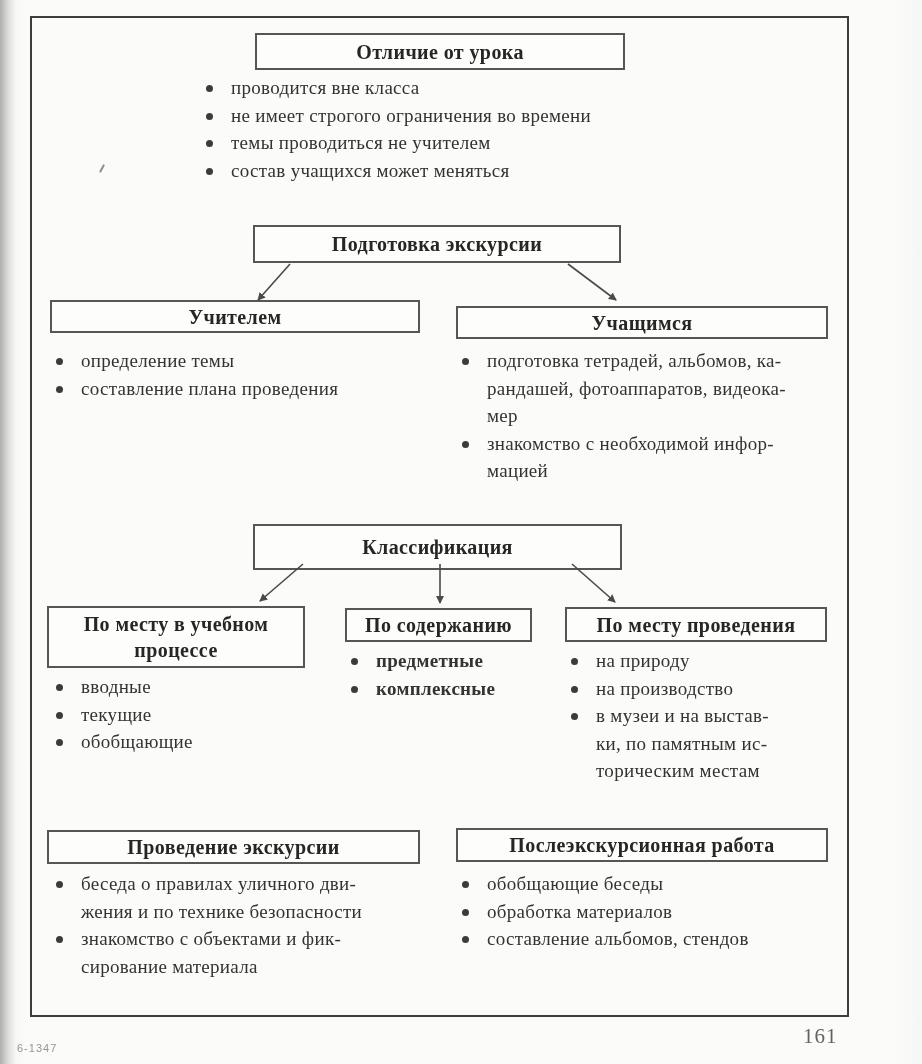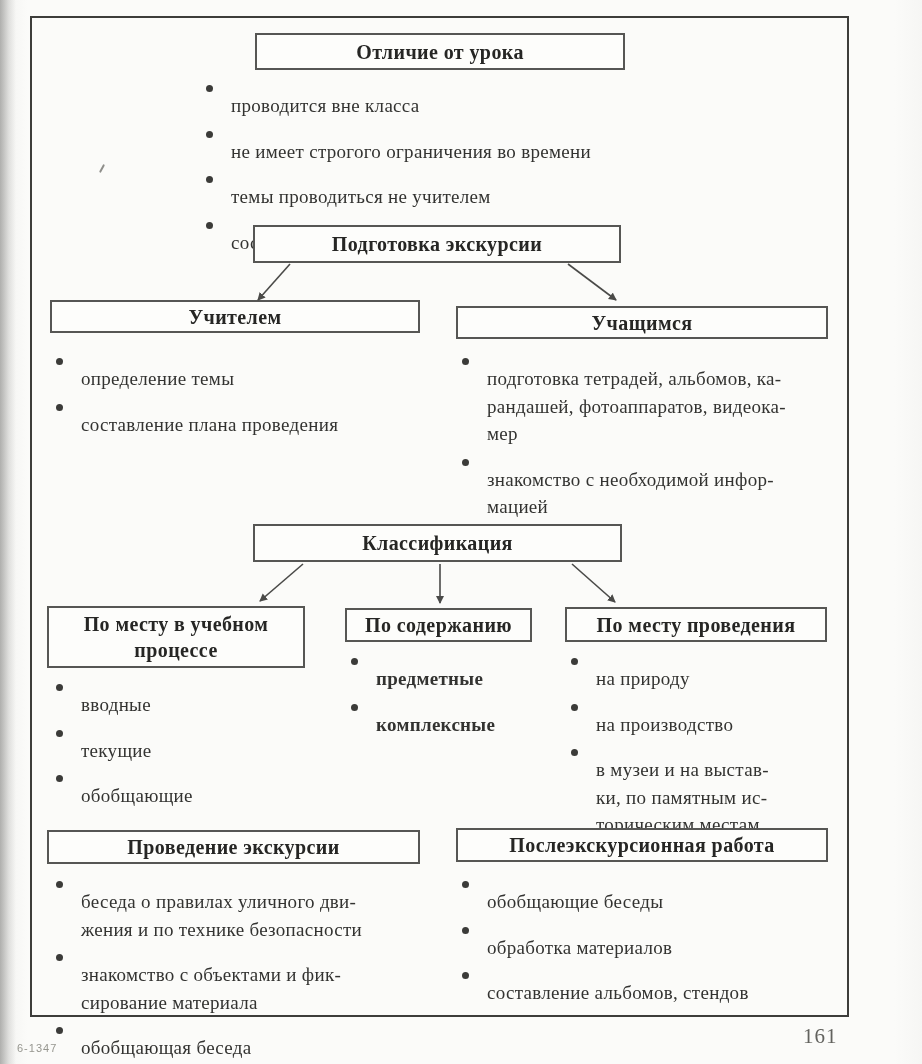--- a/index.html
+++ b/index.html
@@ -50,21 +50,20 @@
     border-radius: 50%;
     background: #3b3b39;
     margin: 11px 18px 0 8px;
   }
   .btext {
     font-size: 19px;
     line-height: 27.5px;
     letter-spacing: 0.3px;
     white-space: pre-line;
     color: #333331;
-    margin-top: 18px;
   }
   .arrows { position: absolute; left: 0; top: 0; width: 922px; height: 1064px; pointer-events: none; }
   .footer-code {
     position: absolute; left: 17px; top: 1042px;
     font-size: 11px; color: #96968f; letter-spacing: 1px;
     font-family: "Liberation Sans", sans-serif;
   }
   .page-number {
     position: absolute; left: 803px; top: 1024px;
     font-size: 21px; color: #62625e; letter-spacing: 1px;
@@ -134,21 +133,21 @@
 рандашей, фотоаппаратов, видеока-
 мер</span>
     </div>
     <div class="bitem">
       <span class="bullet"></span>
       <span class="btext">знакомство с необходимой инфор-
 мацией</span>
     </div>
   </div>
 
-  <div class="tbox" style="left:253px; top:524px; width:369px; height:38px;">
+  <div class="tbox" style="left:253px; top:524px; width:369px; height:46px;">
     <span>Классификация</span>
   </div>
 
   <div class="tbox" style="left:47px; top:606px; width:258px; height:62px;">
     <span>По месту в учебном
 процессе</span>
   </div>
   <div class="tbox" style="left:345px; top:608px; width:187px; height:34px;font-family:Liberation Serif, serif;">
     <span>По содержанию</span>
   </div>
@@ -207,24 +206,20 @@
   <div class="blist" style="left:48px; top:870px; width:390px;">
     <div class="bitem">
       <span class="bullet"></span>
       <span class="btext">беседа о правилах уличного дви-
 жения и по технике безопасности</span>
     </div>
     <div class="bitem">
       <span class="bullet"></span>
       <span class="btext">знакомство с объектами и фик-
 сирование материала</span>
-    </div>
-    <div class="bitem">
-      <span class="bullet"></span>
-      <span class="btext">обобщающая беседа</span>
     </div>
   </div>
   <div class="blist" style="left:454px; top:870px; width:390px;">
     <div class="bitem">
       <span class="bullet"></span>
       <span class="btext">обобщающие беседы</span>
     </div>
     <div class="bitem">
       <span class="bullet"></span>
       <span class="btext">обработка материалов</span>

